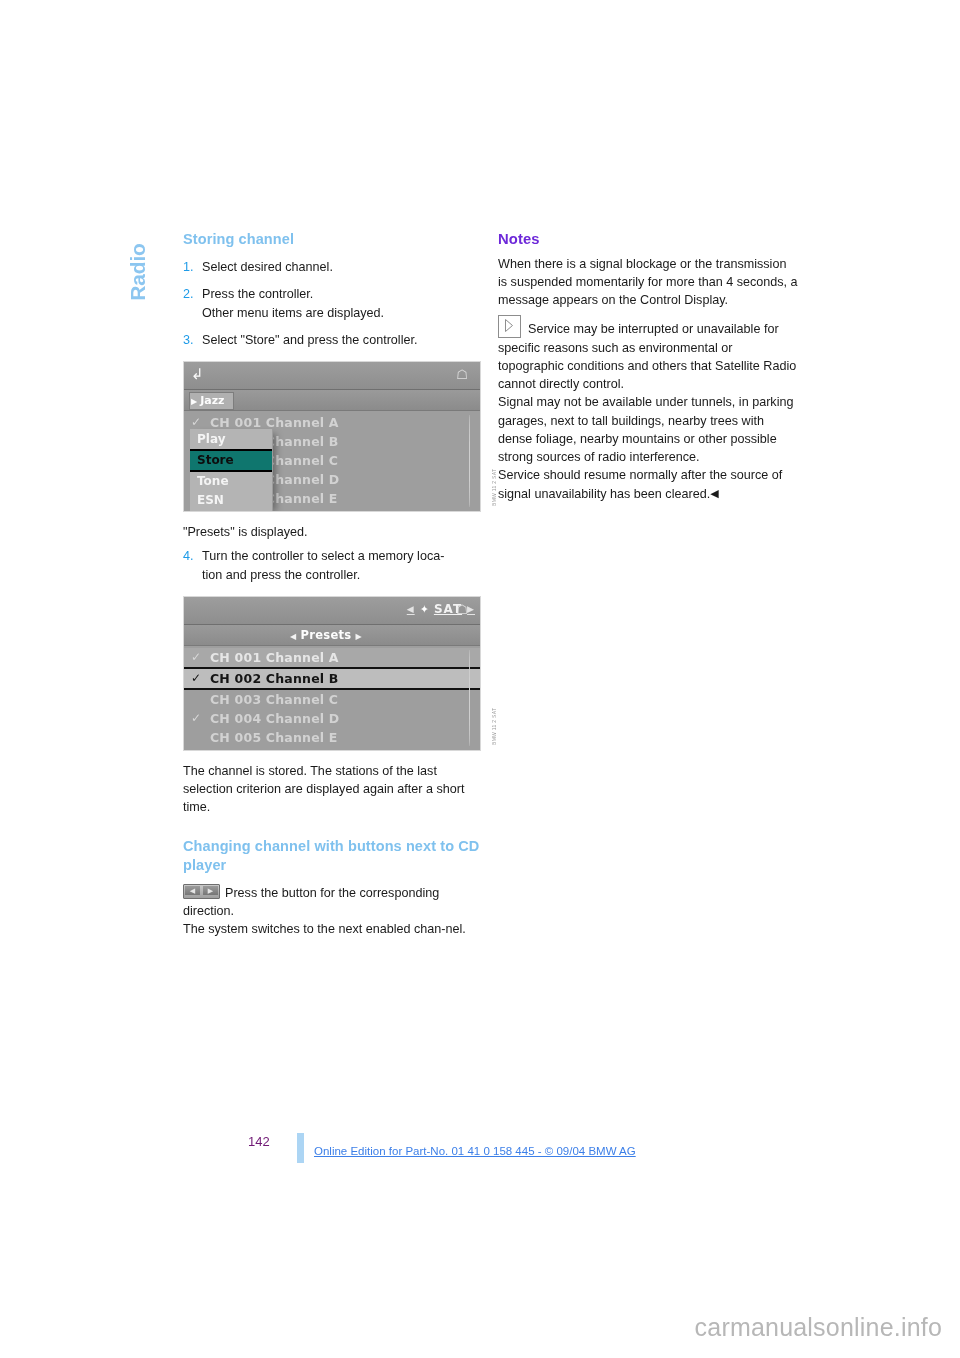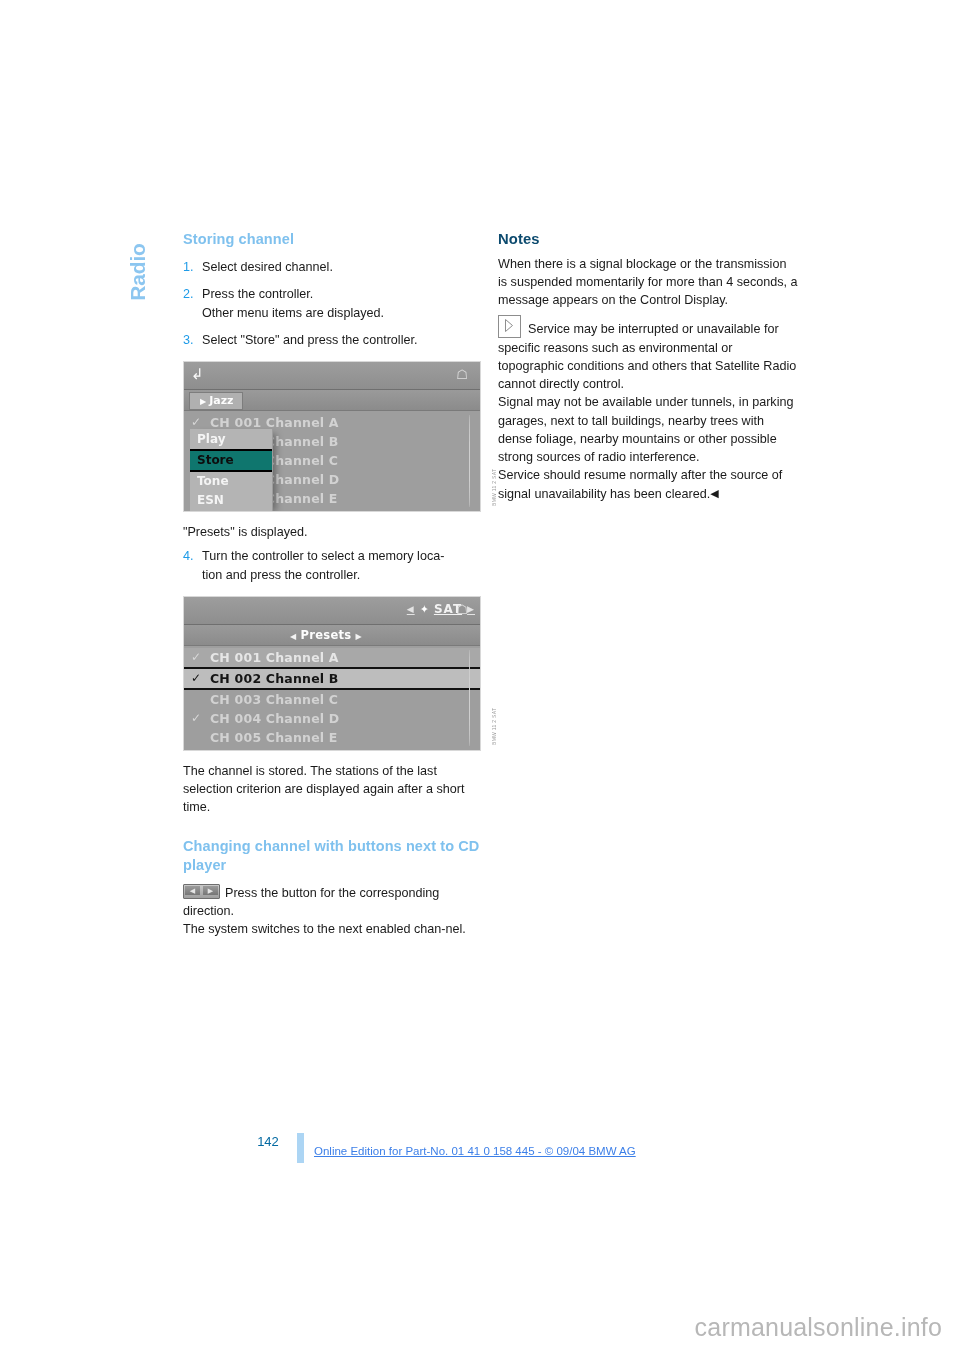--- a/index.html
+++ b/index.html
@@ -55,21 +55,21 @@
 
   h2.sec-head {
     margin: 0 0 9px 0;
     font-size: 14.5px;
     font-weight: bold;
     color: #7FC1EE;
     letter-spacing: 0.1px;
     line-height: 1.32;
   }
   h2.sec-head.notes {
-    color: #0c4a6e;
+    color: #6d28d9;
     font-size: 14.8px;
     margin-bottom: 5px;
   }
 
   p.body {
     margin: 0;
     font-size: 12.6px;
     line-height: 1.45;
     color: #1a1a1a;
   }
@@ -182,21 +182,21 @@
 
   .cid-subbar {
     height: 20px;
     background: linear-gradient(#9a9a9a, #8b8b8b);
     border-bottom: 1px solid #7a7a7a;
     position: relative;
   }
   .cid-subbar .tag {
     position: absolute;
     left: 5px; top: 2px;
-    padding: 1px 9px 1px 10px;
+    padding: 1px 9px 1px 1px;
     background: #b0b0b0;
     border: 1px solid #7d7d7d;
     color: #fdfdfd;
     font-size: 11px;
     font-weight: bold;
     line-height: 13px;
   }
   .cid-subbar .tag .arw { font-size: 8px; margin-right: 3px; }
   .cid-subbar .centered {
     position: absolute;
@@ -347,23 +347,23 @@
     left: 0;
     top: 1133px;
     width: 960px;
     height: 40px;
   }
   .page-number {
     position: absolute;
     left: 248px;
     top: 1px;
     width: 40px;
-    text-align: center;
+    text-align: left;
     font-size: 13px;
-    color: #0369a1;
+    color: #701a75;
   }
   .footer-rule {
     position: absolute;
     left: 297px;
     top: 0px;
     width: 7px;
     height: 30px;
     background: #ACD5F4;
   }
   .footer-text {

